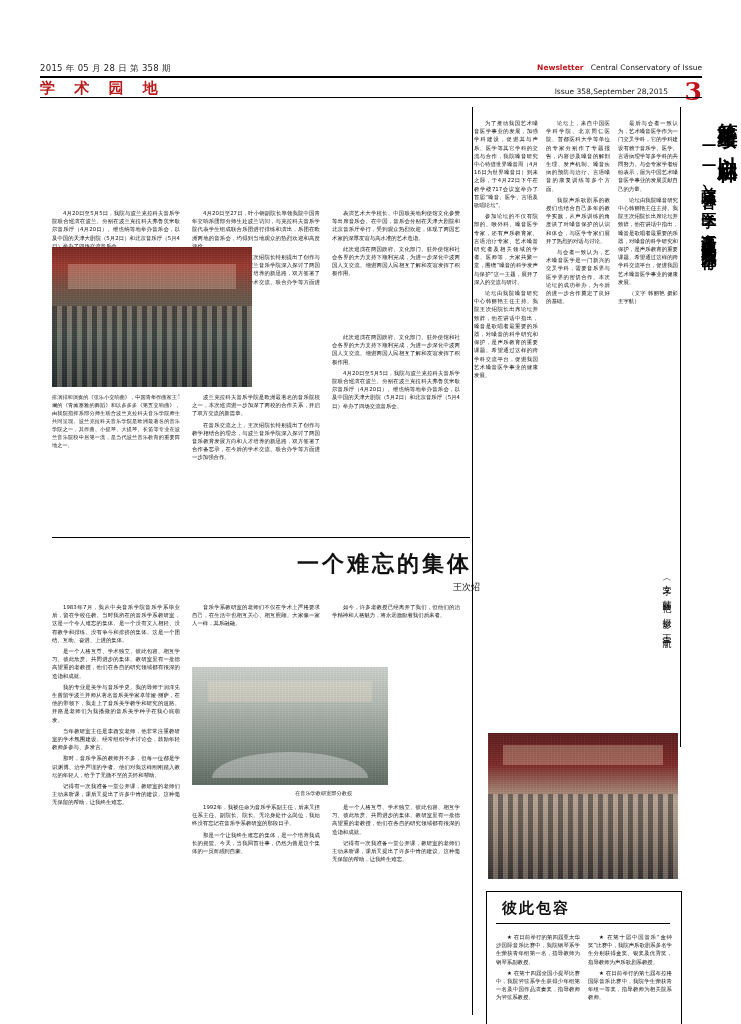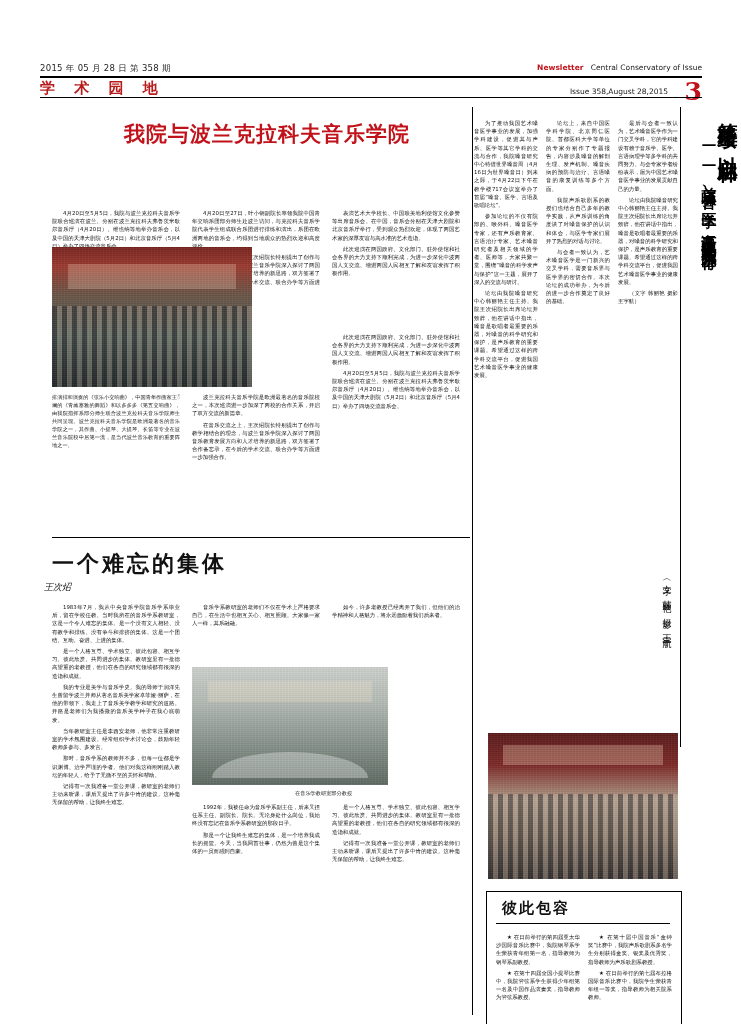--- a/index.html
+++ b/index.html
@@ -36,24 +36,24 @@
 
   .col{position:absolute;font-size:5.4px;line-height:8.2px;color:#111;text-align:justify;
        font-family:"DejaVu Sans","Liberation Sans",sans-serif;}
   .col p{margin:0 0 3px 0;text-indent:11px;}
 
   .photo{position:absolute;background:#6a7d8c;overflow:hidden;}
   .photo .ph-inner{width:100%;height:100%;}
   .cap{position:absolute;font-size:5.2px;line-height:8px;color:#222;text-align:justify;}
 
   
-  .a2-title{position:absolute;left:12px;top:0px;width:420px;text-align:left;
+  .a2-title{position:absolute;left:12px;top:0px;width:420px;text-align:right;
             font-family:"DejaVu Serif","Liberation Serif",serif;font-weight:bold;font-size:22px;letter-spacing:3px;color:#111;}
-  .a2-author{position:absolute;left:4px;top:32px;width:420px;text-align:left;font-size:9px;color:#111;
-             font-family:"DejaVu Serif","Liberation Serif",serif;font-style:italic;}
+  .a2-author{position:absolute;left:20px;top:32px;width:420px;text-align:right;font-size:9px;color:#111;
+             font-family:"DejaVu Serif","Liberation Serif",serif;}
 
   
   .box{position:absolute;border:1px solid #000;}
   .box-title{position:absolute;font-family:"DejaVu Serif","Liberation Serif",serif;font-weight:bold;font-size:15px;letter-spacing:2px;color:#111;}
 
   .rulehz{position:absolute;background:#000;height:1px;}
   .grad-meeting{background:linear-gradient(180deg,#cfd3cf 0%,#b6bcb6 30%,#8f9a93 60%,#5f6b63 100%);}
   .grad-forum{background:linear-gradient(180deg,#5d1c1c 0%,#7d2a28 22%,#b09a86 45%,#8d7a68 70%,#4a4038 100%);}
   .grad-group{background:linear-gradient(180deg,#7a2520 0%,#9c3b30 14%,#6b5648 34%,#555f55 64%,#2f3430 100%);}
   .noise{position:absolute;inset:0;opacity:.38;
@@ -71,36 +71,35 @@
 <div class="page">
 
   <div class="masthead">
     <div class="mh-date">2015 年 05 月 28 日   第 358 期</div>
     <div class="mh-right">
       <span class="nl">Newsletter</span>
       &nbsp;&nbsp;<span>Central Conservatory of Issue</span>
     </div>
     <div class="mh-rule"></div>
     <div class="mh-title">学 术 园 地</div>
-    <div class="mh-issue">Issue 358,August 28,2015</div>
+    <div class="mh-issue">Issue 358,September 28,2015</div>
     <div class="mh-pageno">3</div>
     <div class="mh-rule2"></div>
   </div>
 
   <div class="content">
 
     <div class="vrule" style="left:640px;top:2px;height:640px;"></div>
 
     <div class="rightcol">
       <div class="vhead big">筚路蓝缕  以启山林</div>
       <div class="vhead mid">——首届嗓音、医学、言语及歌唱论坛在我院举行</div>
     </div>
 
     <div class="a1-title">
-      <div>我院与波兰克拉科夫音乐学院</div>
     </div>
 
     <div class="col" style="left:12px;top:104px;width:128px;height:120px;">
       <p>4月20日至5月5日，我院与波兰克拉科夫音乐学院联合巡演在波兰、分别在波兰克拉科夫弗鲁茨米歇尔音乐厅（4月20日）、维也纳等地举办音乐会，以及中国的天津大剧院（5月2日）和北京音乐厅（5月4日）举办了四场交流音乐会。</p>
       <p>音乐会演出曲目包括波兰当代作曲家彭德雷茨基的管弦乐曲、波兰著名作曲家肖邦的钢琴作品、中国作曲家的民族管弦乐作品等多部经典曲目，分别在波兰克拉科夫弗鲁茨米歇尔音乐厅上演。</p>
     </div>
     <div class="col" style="left:152px;top:104px;width:128px;height:120px;">
       <p>4月20日至27日，叶小钢副院长率领我院中国青年交响乐团部分师生赴波兰访问，与克拉科夫音乐学院代表学生组成联合乐团进行排练和演出，乐团在欧洲两地的音乐会，均得到当地观众的热烈欢迎和高度评价。</p>
       <p>在音乐交流之上，王次炤院长特别提出了创作与教学相结合的理念，与波兰音乐学院深入探讨了两国音乐教育发展方向和人才培养的新思路，双方签署了合作备忘录，在今后的学术交流、联合办学等方面进一步加强合作。</p>
     </div>

